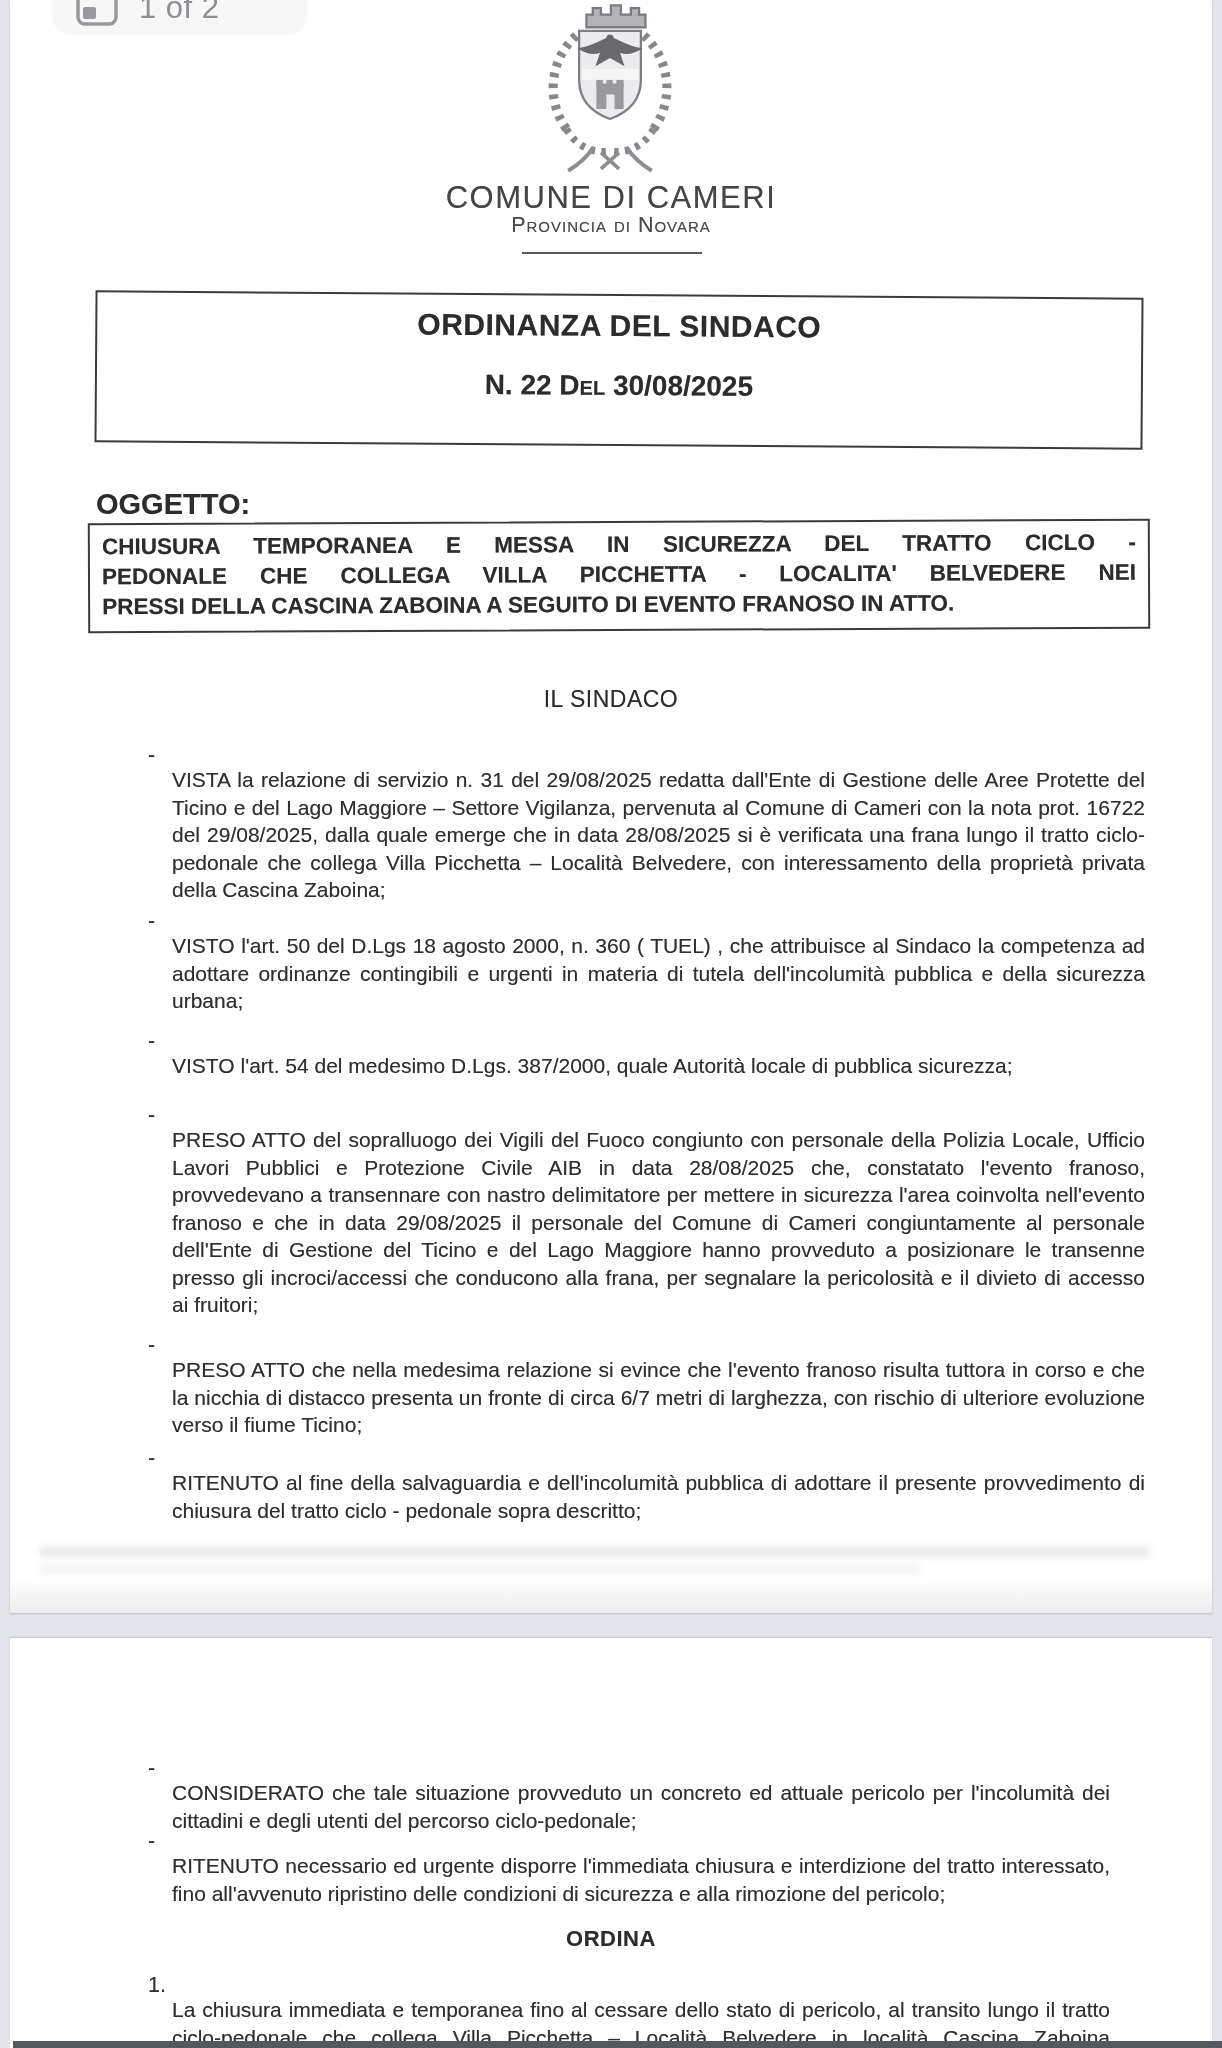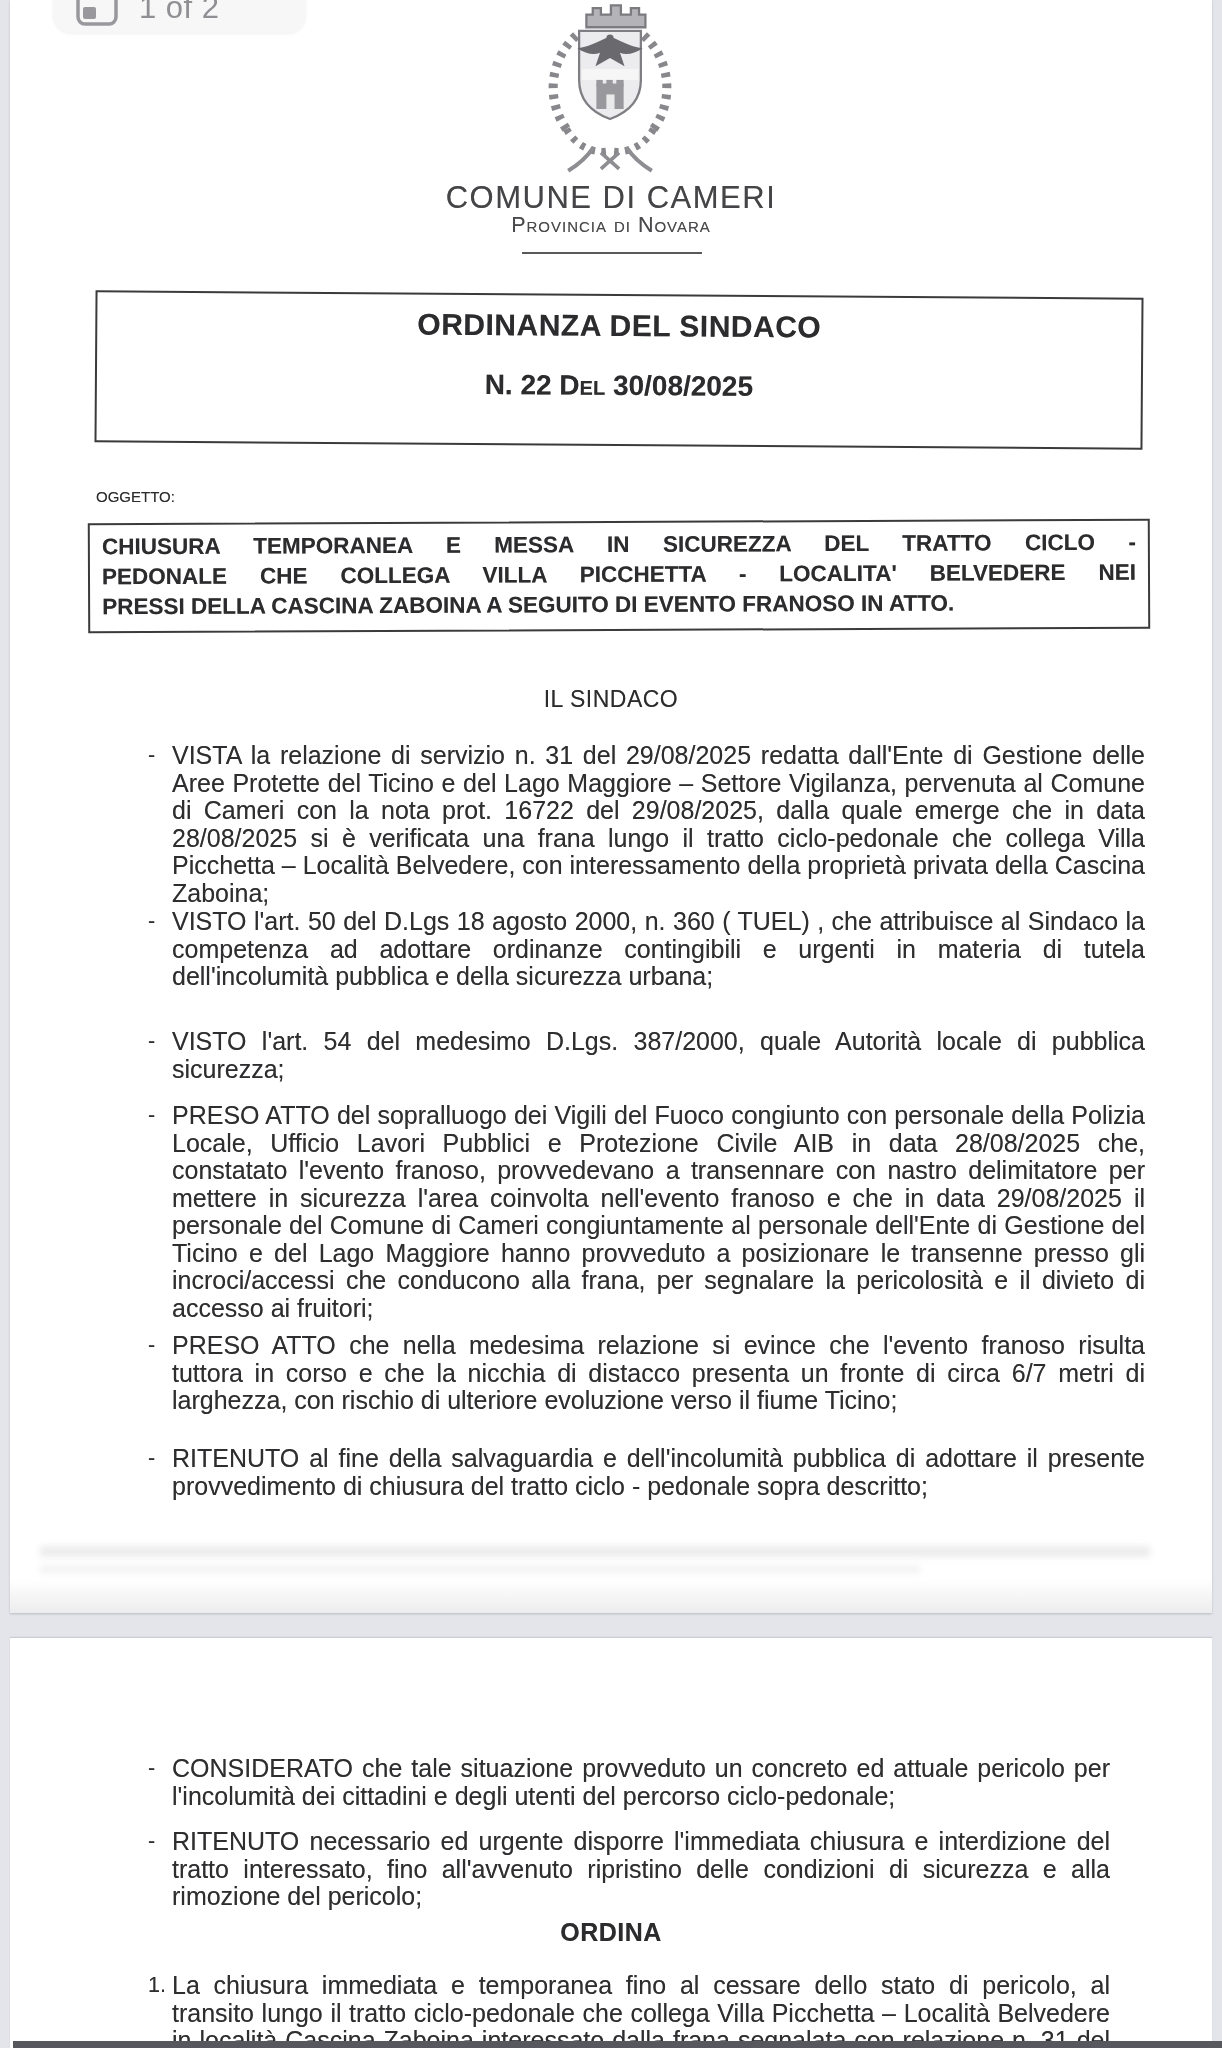--- a/index.html
+++ b/index.html
@@ -29,35 +29,35 @@
   .province{top:213px;font-size:21.5px;font-variant:small-caps;letter-spacing:1px;color:#4a4a4d;}
   .rule{top:252px;left:512px;width:180px;border-top:2.5px solid #59595c;}
 
   .title-box{
     left:85px;top:294px;width:1048px;height:152px;border:2.5px solid #3b3b3e;
     transform:rotate(.4deg);box-sizing:border-box;
   }
   .title-line1{margin-top:13px;text-align:center;font-size:30px;font-weight:700;letter-spacing:.5px;color:#2c2c2e;}
   .title-line2{margin-top:27px;text-align:center;font-size:28px;font-weight:700;font-variant:small-caps;color:#2c2c2e;}
 
-  .subject-label{left:86px;top:488px;font-size:15px;font-weight:400;color:#2c2c2e;}
+  .subject-label{left:86px;top:488px;font-size:29px;font-weight:700;color:#2c2c2e;}
   .subject-box{
     left:78px;top:521px;width:1062px;border:2.5px solid #3b3b3e;
     transform:rotate(-.25deg);box-sizing:border-box;padding:7px 12px 9px 12px;
   }
   .subject-line{font-size:22.5px;font-weight:700;line-height:30px;color:#2c2c2e;
     text-align:justify;text-align-last:justify;}
   .subject-line.last{text-align-last:left;}
 
   .sindaco{top:686px;font-size:23px;font-weight:400;letter-spacing:.5px;color:#2c2c2e;}
-  .ordina{top:280px;font-size:25px;font-weight:700;letter-spacing:.5px;color:#2c2c2e;}
+  .ordina{top:288px;font-size:22px;font-weight:700;letter-spacing:.5px;color:#2c2c2e;}
 
   .row{position:absolute;left:138px;display:flex;}
   .row .marker{width:24px;flex:0 0 24px;font-size:21.5px;line-height:27.5px;color:#2e2e30;}
-  .row .rtext{font-size:25px;line-height:27.5px;text-align:justify;color:#2e2e30;}
+  .row .rtext{font-size:21px;line-height:27.5px;text-align:justify;color:#2e2e30;margin-top:24px;}
   .p1w{width:997px;}
   .p2w{width:962px;}
   .num-marker{width:34px;flex:0 0 34px;}
 
   
   .ghost-a{left:30px;top:1546px;width:1110px;height:11px;background:#bdbdc2;opacity:.28;filter:blur(3px);}
   .ghost-b{left:30px;top:1565px;width:880px;height:9px;background:#c6c6cb;opacity:.20;filter:blur(3px);}
   .page1-shade{left:0;top:1580px;width:1202px;height:33px;
     background:linear-gradient(to bottom,rgba(0,0,0,0),rgba(110,110,125,.13));}
 

